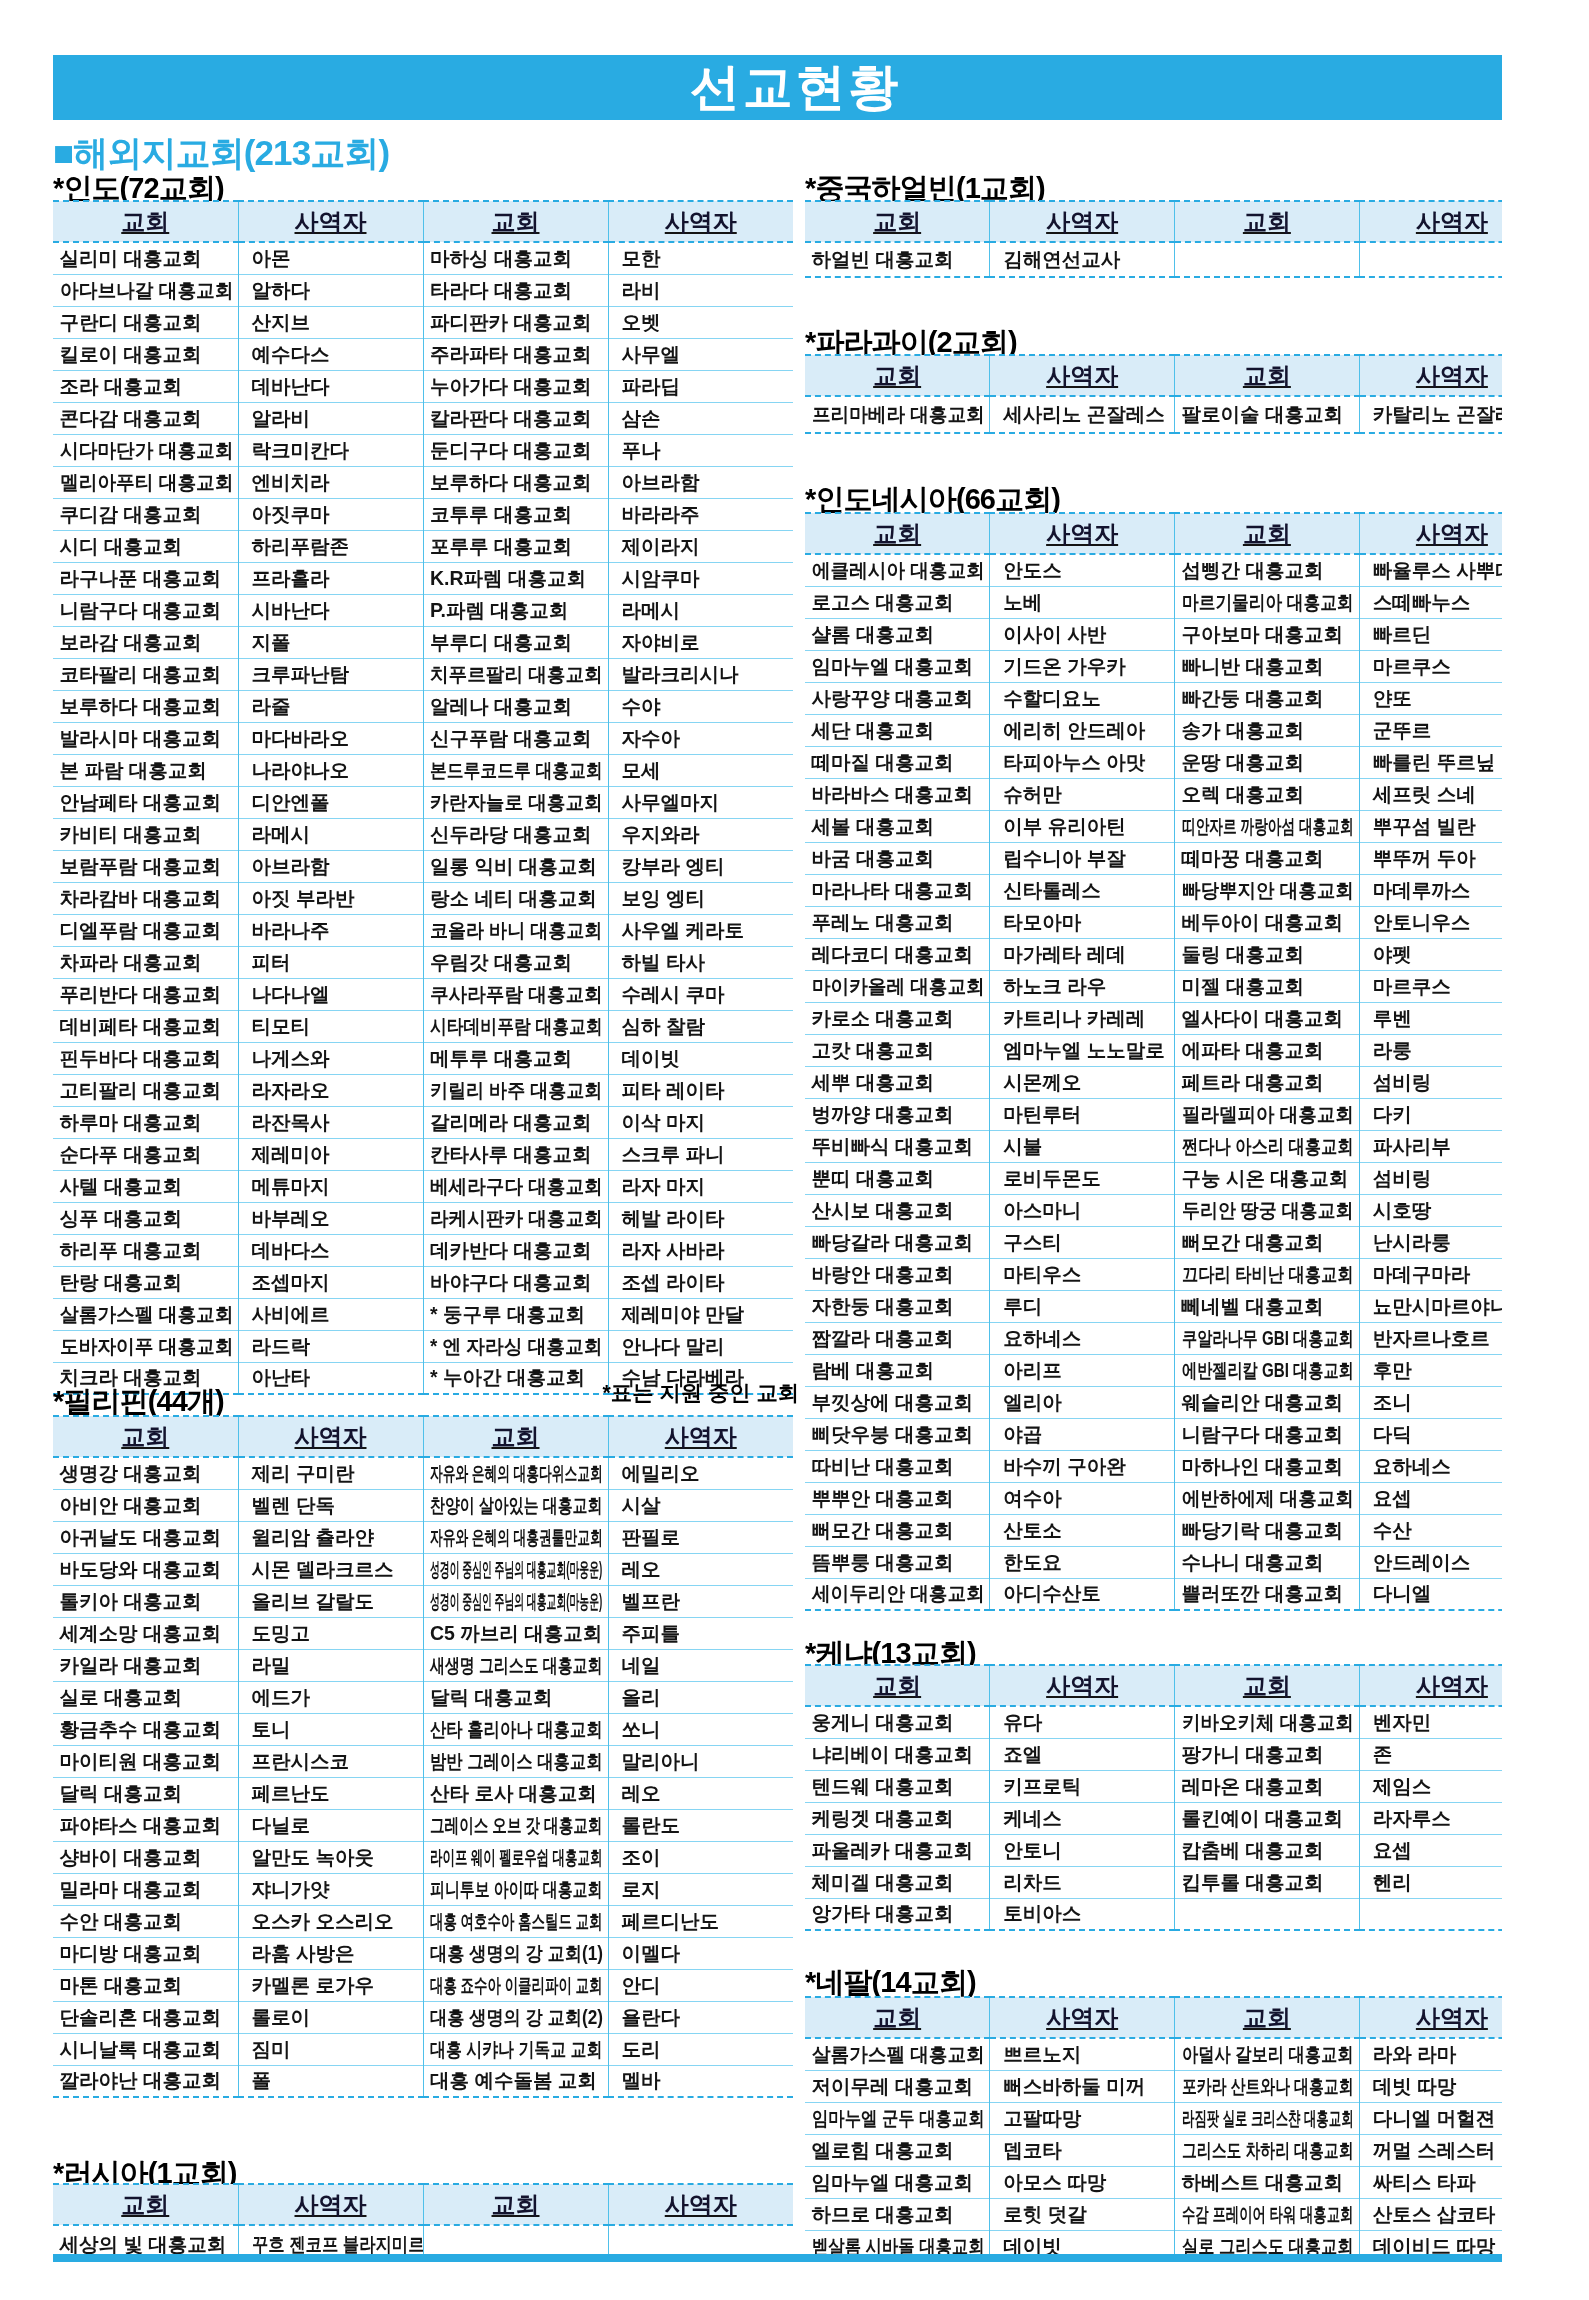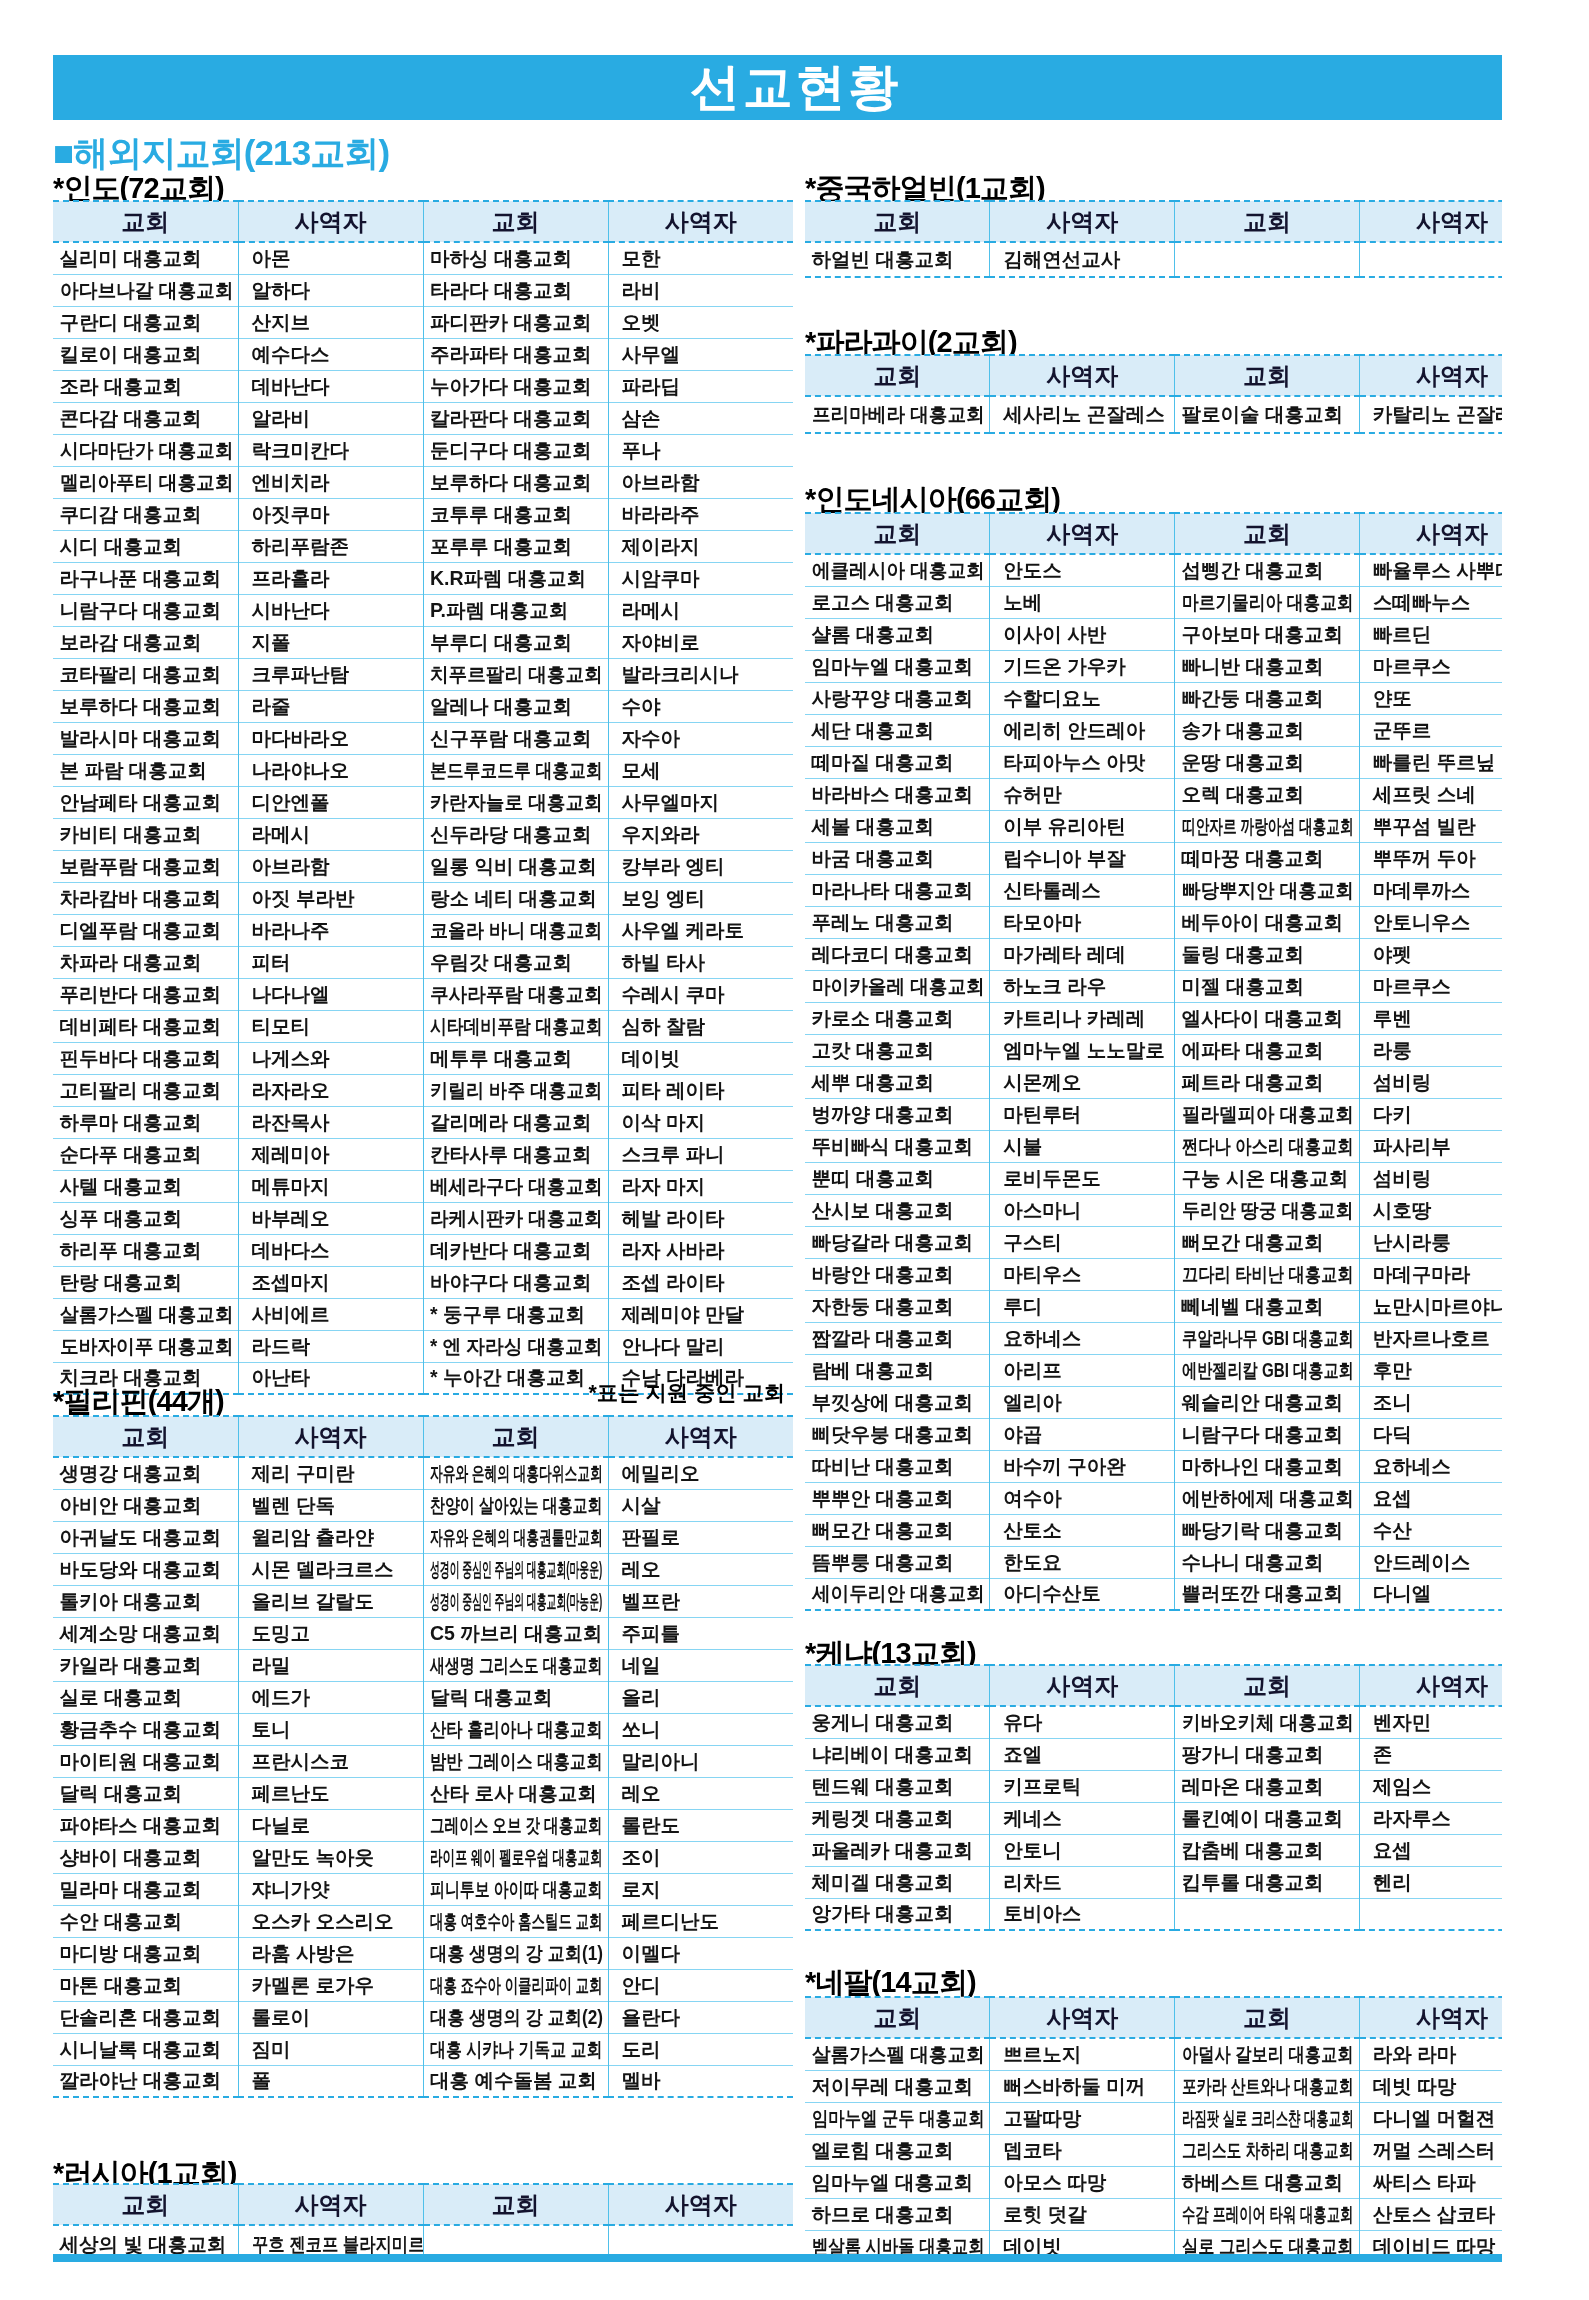--- a/index.html
+++ b/index.html
@@ -19,21 +19,21 @@
   .title-bar span{color:#fff;font-size:50px;font-weight:bold;letter-spacing:2.8px;}
 
   .section-heading{position:absolute;left:53px;top:130px;font-size:35px;font-weight:bold;
     color:var(--accent);letter-spacing:-0.9px;}
 
   .country-label{position:absolute;font-size:29px;font-weight:bold;color:#000;letter-spacing:-0.9px;}
   .support-note{position:absolute;font-size:21.3px;font-weight:bold;color:#000;text-align:right;}
 
   .tblhost{position:absolute;}
   table{width:100%;border-collapse:collapse;table-layout:fixed;
-    border-top:2.8px dashed var(--accent);border-bottom:2.8px dashed var(--accent);}
+    border-top:2.8px dashed var(--accent);border-bottom:2.8px dashed var(--accent);text-decoration:underline;}
   th{height:41px;background:var(--header-bg);font-size:24px;font-weight:bold;color:#13132e;
     text-align:center;border-bottom:2.8px dashed var(--accent);}
   td{height:32px;font-size:19.5px;font-weight:bold;color:var(--ink);
     white-space:nowrap;overflow:hidden;vertical-align:middle;}
   .rh38 td{height:35px;} .rh40 td{height:37px;}
   td.c{padding-left:6.5px;} td.w{padding-left:13px;}
   th+th, td+td{border-left:1.9px solid var(--col-line);}
   tbody tr+tr td{border-top:1.9px solid var(--row-line);}
   td .t{display:inline-block;transform-origin:0 50%;line-height:1.05;}
   .noborder-bottom table{border-bottom:none;}
@@ -276,21 +276,21 @@
           <tr>
             <td class="c"><span class="t">치크라 대흥교회</span></td>
             <td class="w"><span class="t">아난타</span></td>
             <td class="c"><span class="t">* 누아간 대흥교회</span></td>
             <td class="w"><span class="t">수남 다라베라</span></td>
           </tr>
         </tbody>
       </table>
     </div>
 
-  <div class="support-note" style="left:414px;top:1378px;width:371px;">*표는 지원 중인 교회</div>
+  <div class="support-note" style="left:428px;top:1378px;width:371px;">*표는 지원 중인 교회</div>
   <div class="country-label" style="left:53px;top:1382px;">*필리핀(44개)</div>
   <div class="tblhost" style="left:53px;top:1415px;width:740px;">
       <table>
         <thead>
           <tr>
             <th>교회</th>
             <th>사역자</th>
             <th>교회</th>
             <th>사역자</th>
           </tr>

